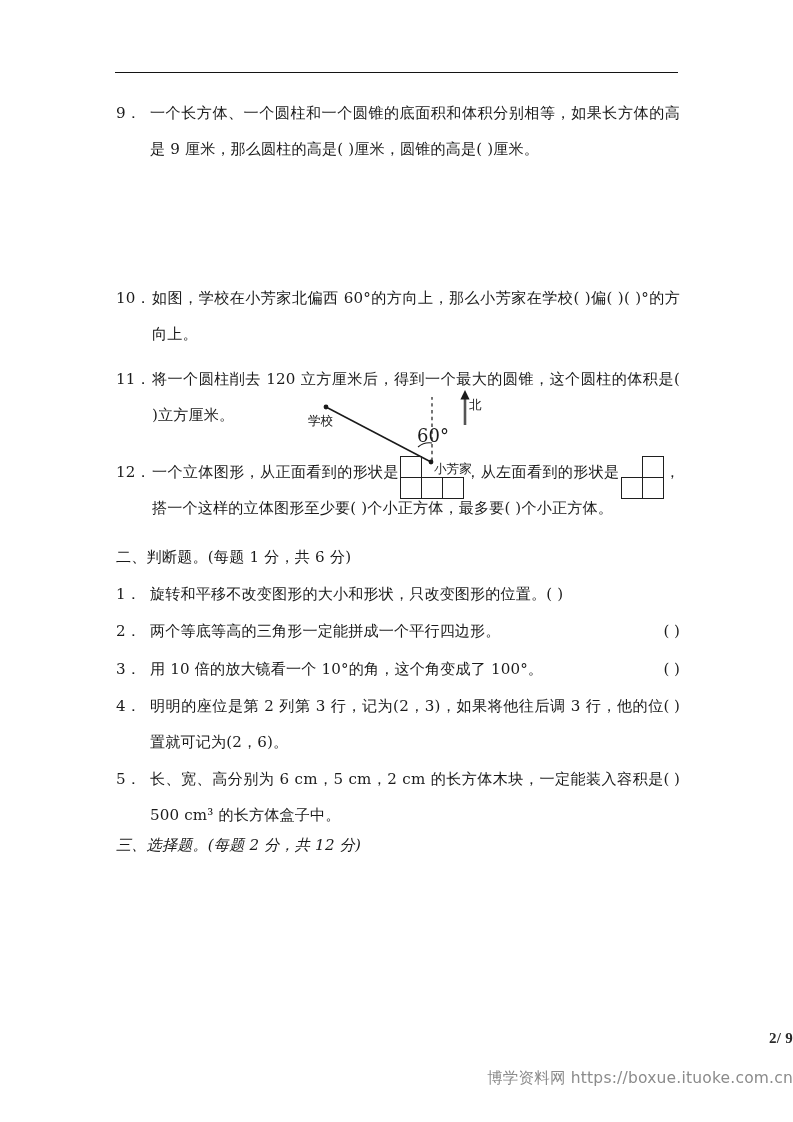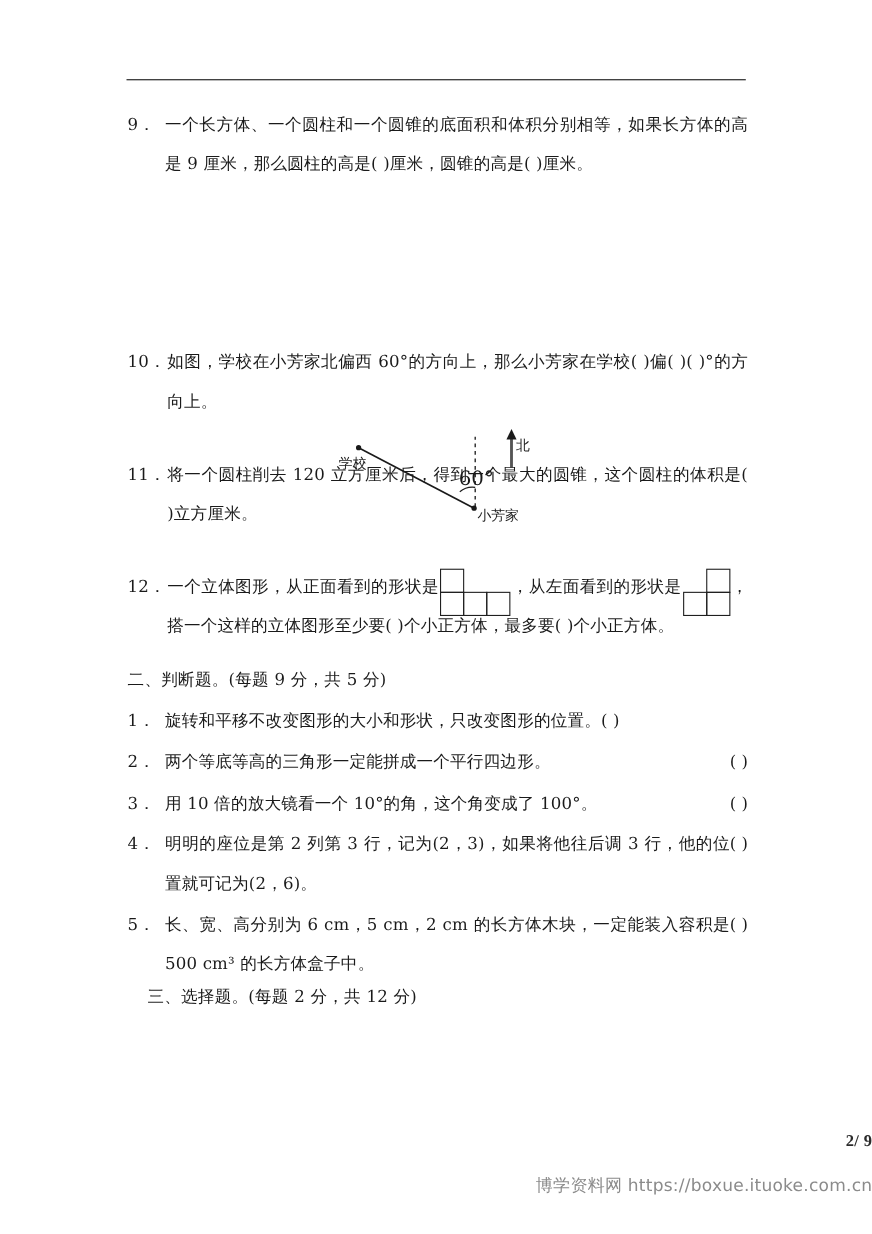--- a/index.html
+++ b/index.html
@@ -57,21 +57,21 @@
     width: 32px;
     text-align: left;
     font-family: "DejaVu Serif", "Liberation Serif", serif;
     font-size: 15.1px;
   }
   .q .body {
     margin-left: 34px;
     text-align: justify;
     text-justify: inter-ideograph;
   }
-  .q .body.wide { margin-left: 36px; margin-top: 31px; }
+  .q .body.wide { margin-left: 36px; }
 
   .latin { font-family: "Liberation Serif", "DejaVu Serif", serif; }
 
   
   .section-head {
     font-size: 15.1px;
     line-height: 35.5px;
     margin-top: 14px;
     margin-bottom: 1px;
     letter-spacing: 0.2px;
@@ -157,21 +157,21 @@
     font-size: 15.5px;
     color: #8b8b8b;
     letter-spacing: 0.2px;
   }
   
   .clip-area {
     position: relative;
     height: 26px;
     overflow: hidden;
   }
-  .clip-area .section-head { margin-top: 0; position: absolute; top: -7px; left: 18px; }
+  .clip-area .section-head { margin-top: 0; position: absolute; top: -7px; left: 0; font-style: italic; }
 </style>
 </head>
 <body>
 
 <div class="page">
 
   <div class="top-rule"></div>
 
   <div class="content">
 
@@ -214,21 +214,21 @@
       <div class="body wide">将一个圆柱削去 120 立方厘米后，得到一个最大的圆锥，这个圆柱的体积是(        )立方厘米。</div>
     </div>
 
     <div class="q" style="margin-top:22px;">
       <span class="num">12．</span>
       <div class="body wide">
         <span>一个立体图形，从正面看到的形状是</span><span class="grid-shape shape-front"><span class="cell c1"></span><span class="cell c2"></span><span class="cell c3"></span><span class="cell c4"></span></span><span>，从左面看到的形状是</span><span class="grid-shape shape-left"><span class="cell c1"></span><span class="cell c2"></span><span class="cell c3"></span></span><span>，搭一个这样的立体图形至少要(        )个小正方体，最多要(        )个小正方体。</span>
       </div>
     </div>
 
-    <div class="section-head">二、判断题。(每题 9 分，共 5 分)</div>
+    <div class="section-head">二、判断题。(每题 1 分，共 6 分)</div>
 
     <div class="q">
       <span class="num">1．</span>
       <div class="body">旋转和平移不改变图形的大小和形状，只改变图形的位置。(        )</div>
     </div>
 
     <div class="q">
       <span class="num">2．</span>
       <div class="body">
         <span class="tf-brackets">(        )</span>

